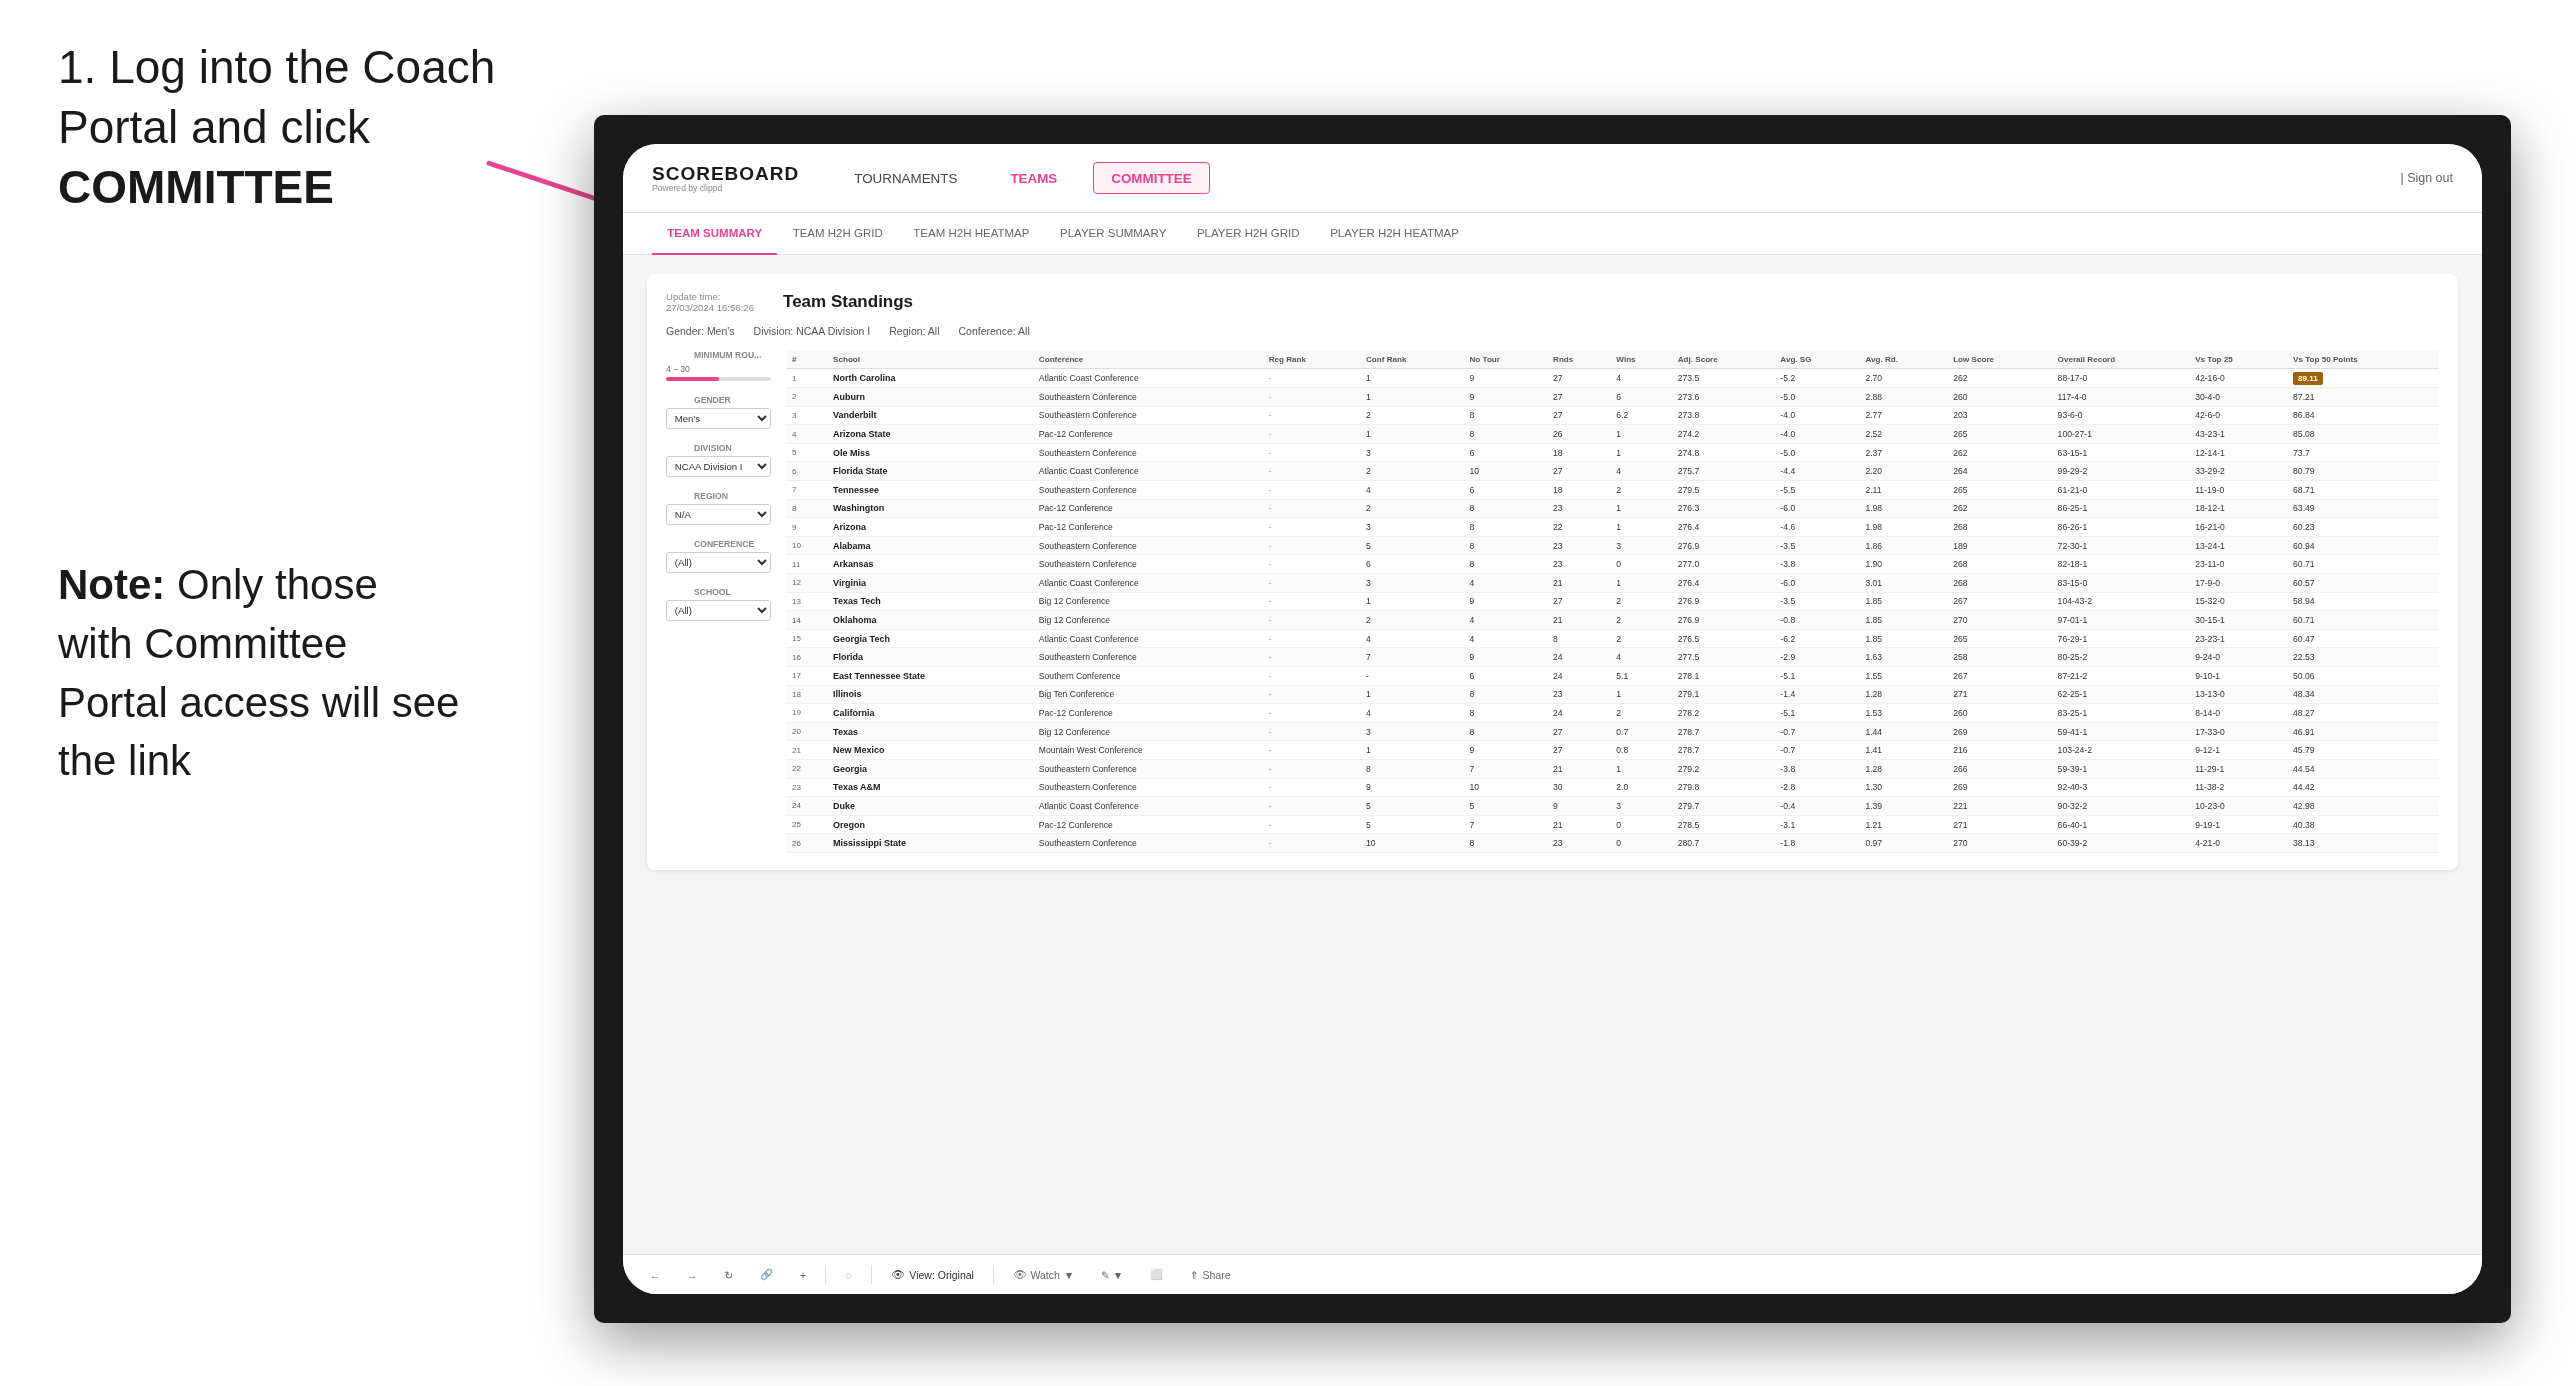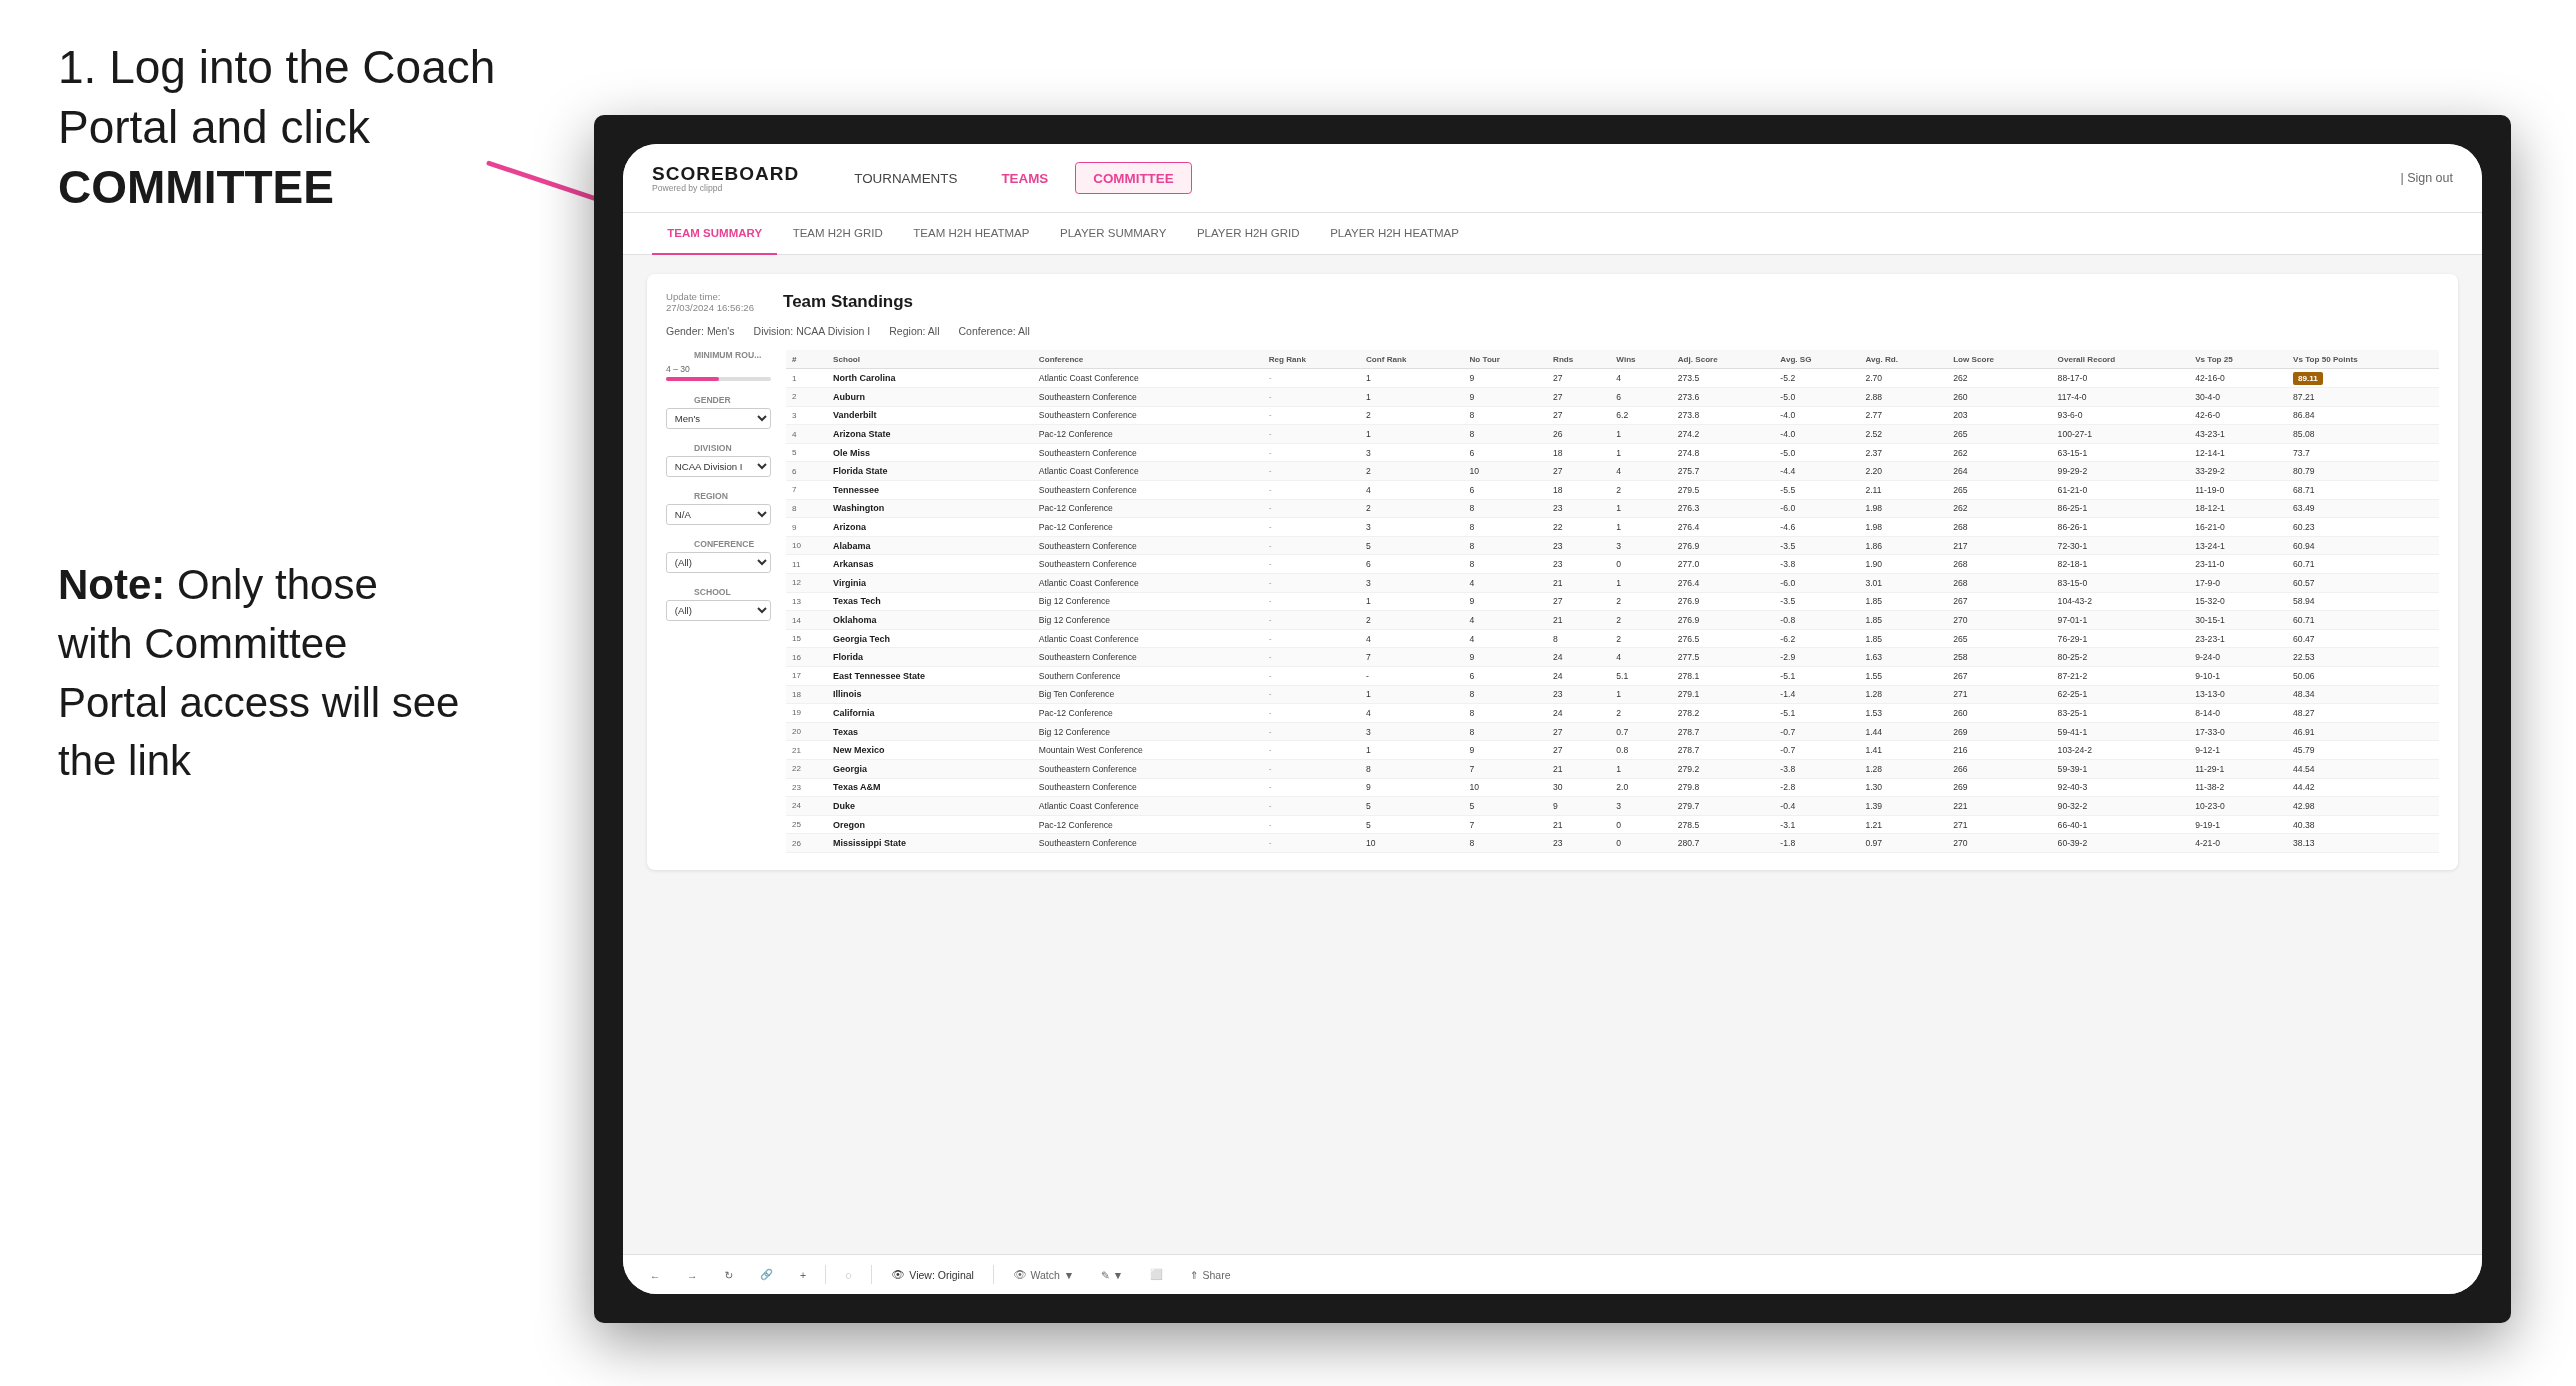--- a/index.html
+++ b/index.html
@@ -98,21 +98,21 @@
     }
     .logo-sub {
       font-size: 8.6px;
       color: #888;
       display: block;
       margin-top: -1.9px;
     }
     .nav-items {
       display: flex;
       align-items: center;
-      gap: 10px;
+      gap: 19px;
       flex: 1;
       text-align: right;
     }
     .nav-item {
       padding: 7.7px 17px;
       font-size: 13.4px;
       color: #444;
       cursor: pointer;
       border-radius: 3.8px;
     }
@@ -644,21 +644,21 @@
       <td class="school-cell">Alabama</td>
       <td>Southeastern Conference</td>
       <td class="minus-cell">-</td>
       <td>5</td>
       <td>8</td>
       <td>23</td>
       <td>3</td>
       <td>276.9</td>
       <td>-3.5</td>
       <td>1.86</td>
-      <td>217</td>
+      <td>189</td>
       <td>72-30-1</td>
       <td>13-24-1</td>
       <td><span class="">60.94</span></td>
     </tr>
                   <tr>
       <td class="rank-cell">11</td>
       <td class="school-cell">Arkansas</td>
       <td>Southeastern Conference</td>
       <td class="minus-cell">-</td>
       <td>6</td>

